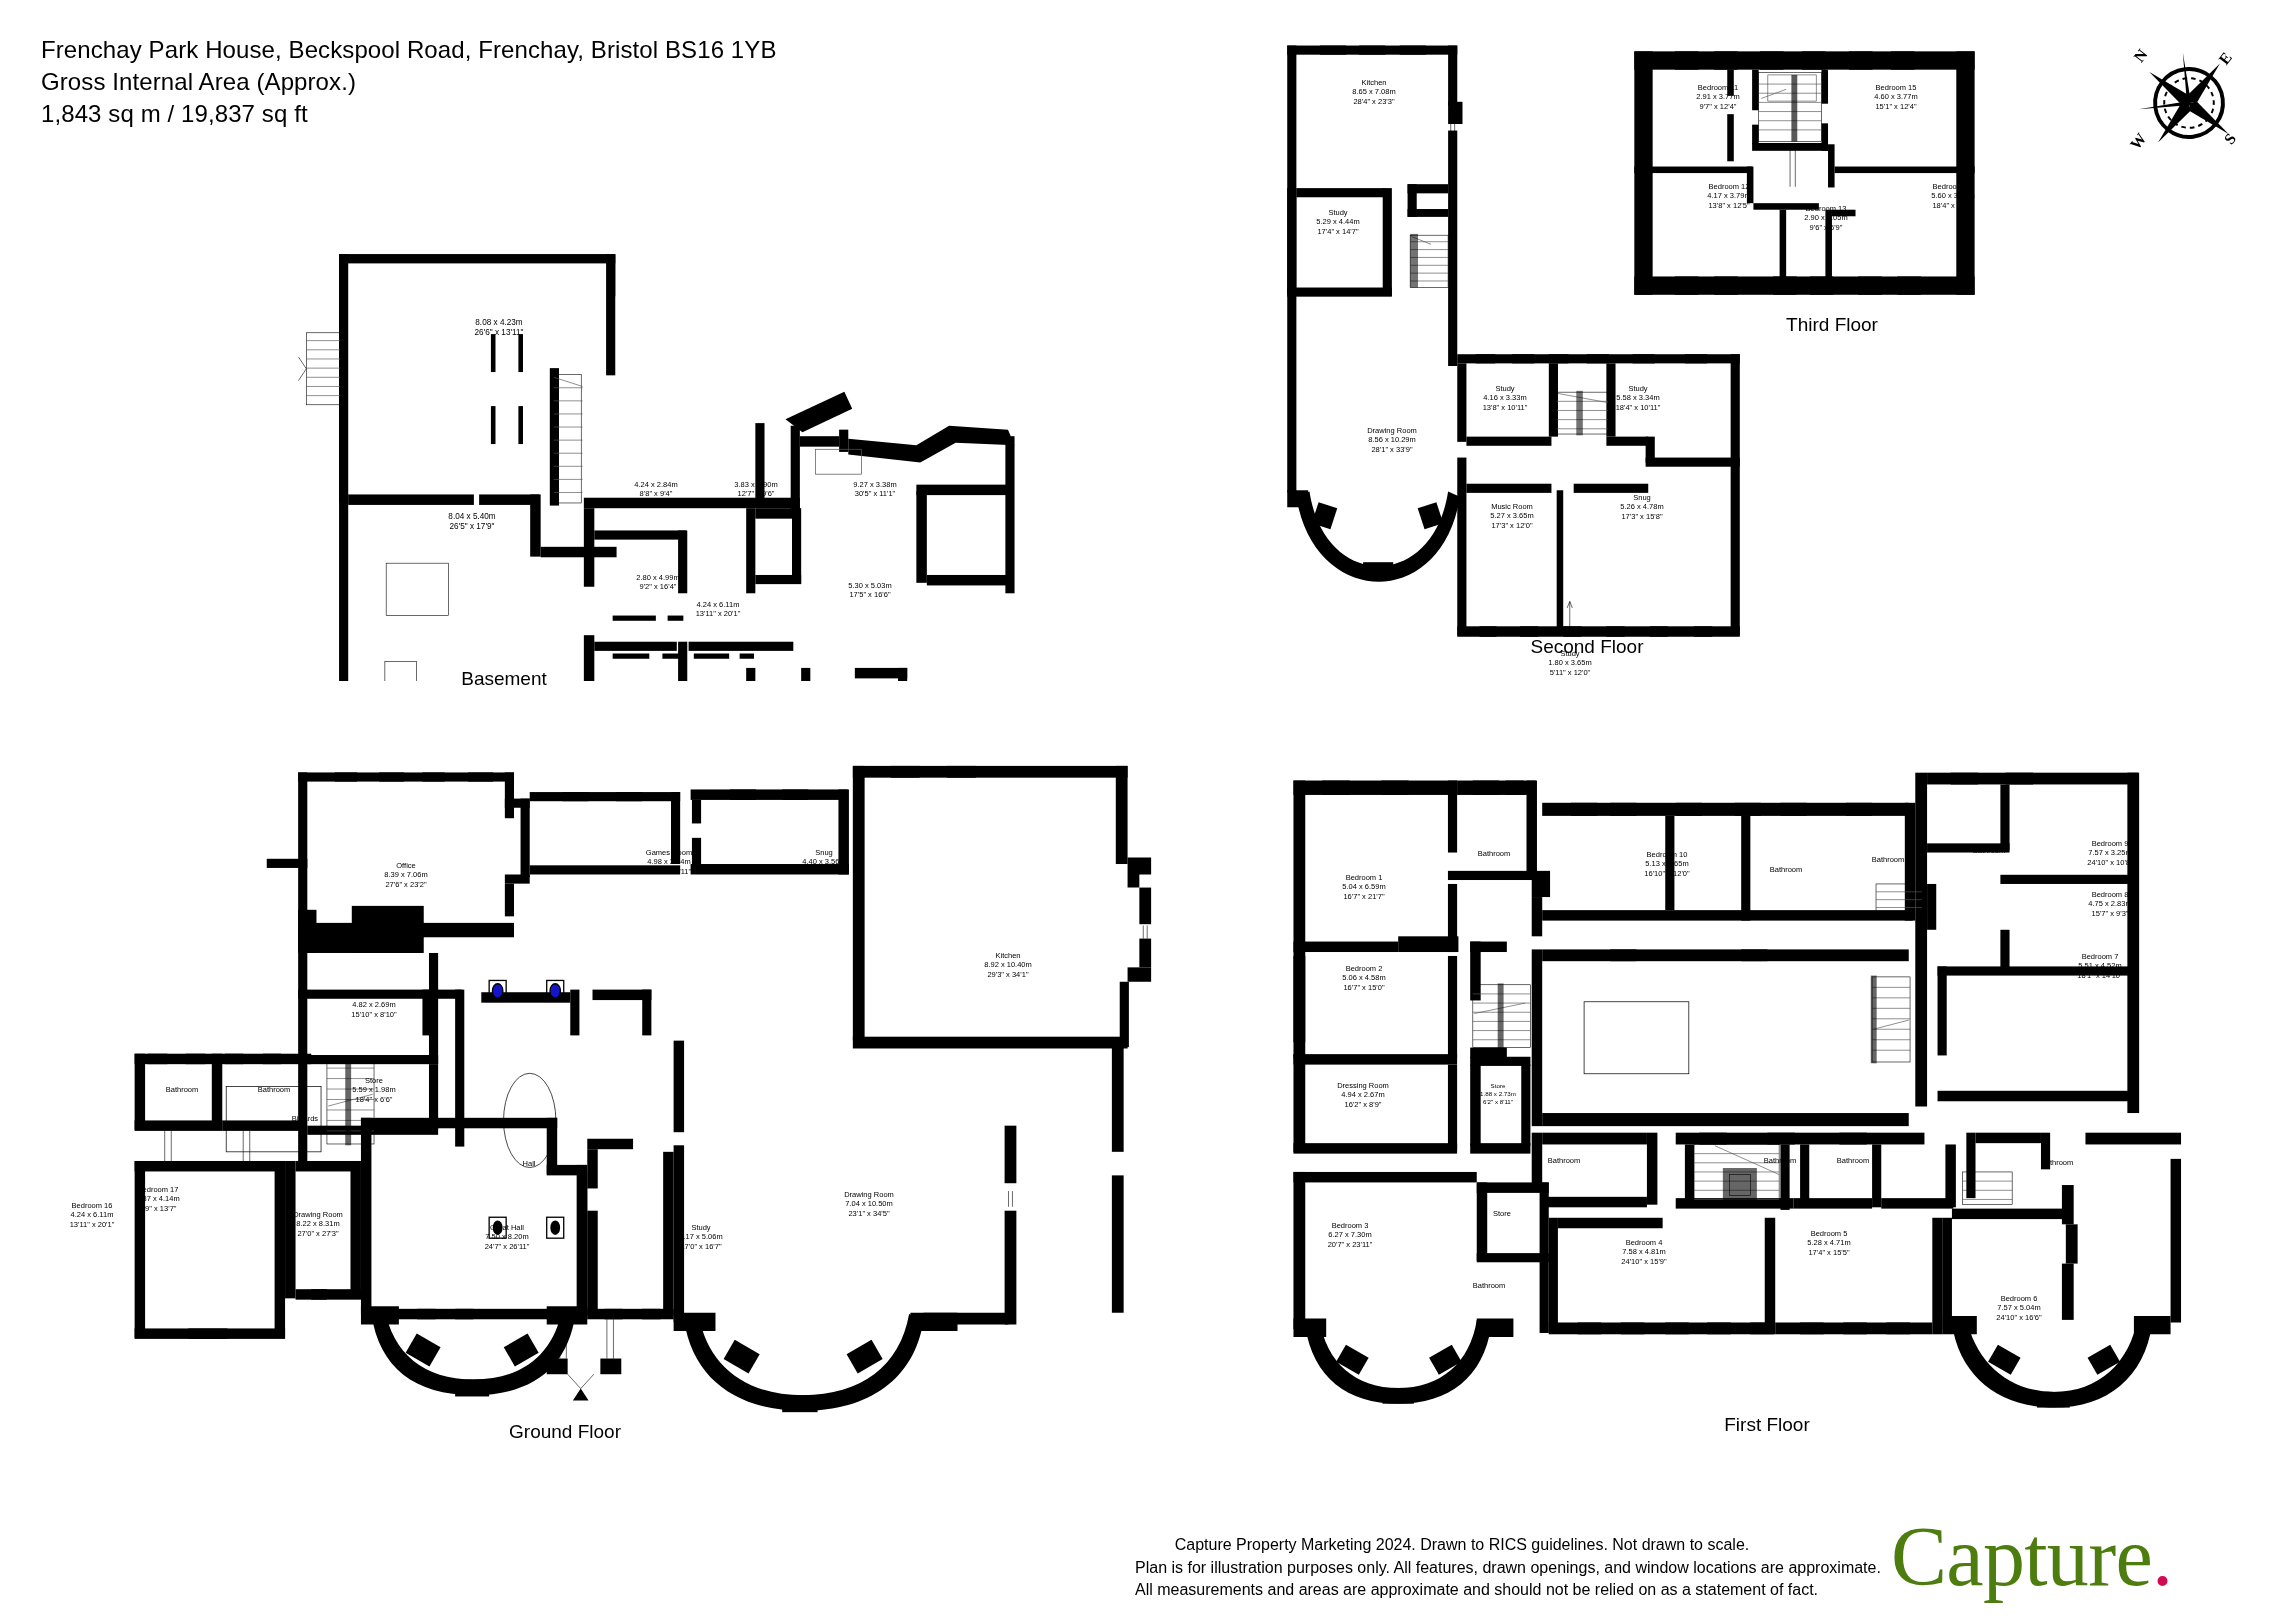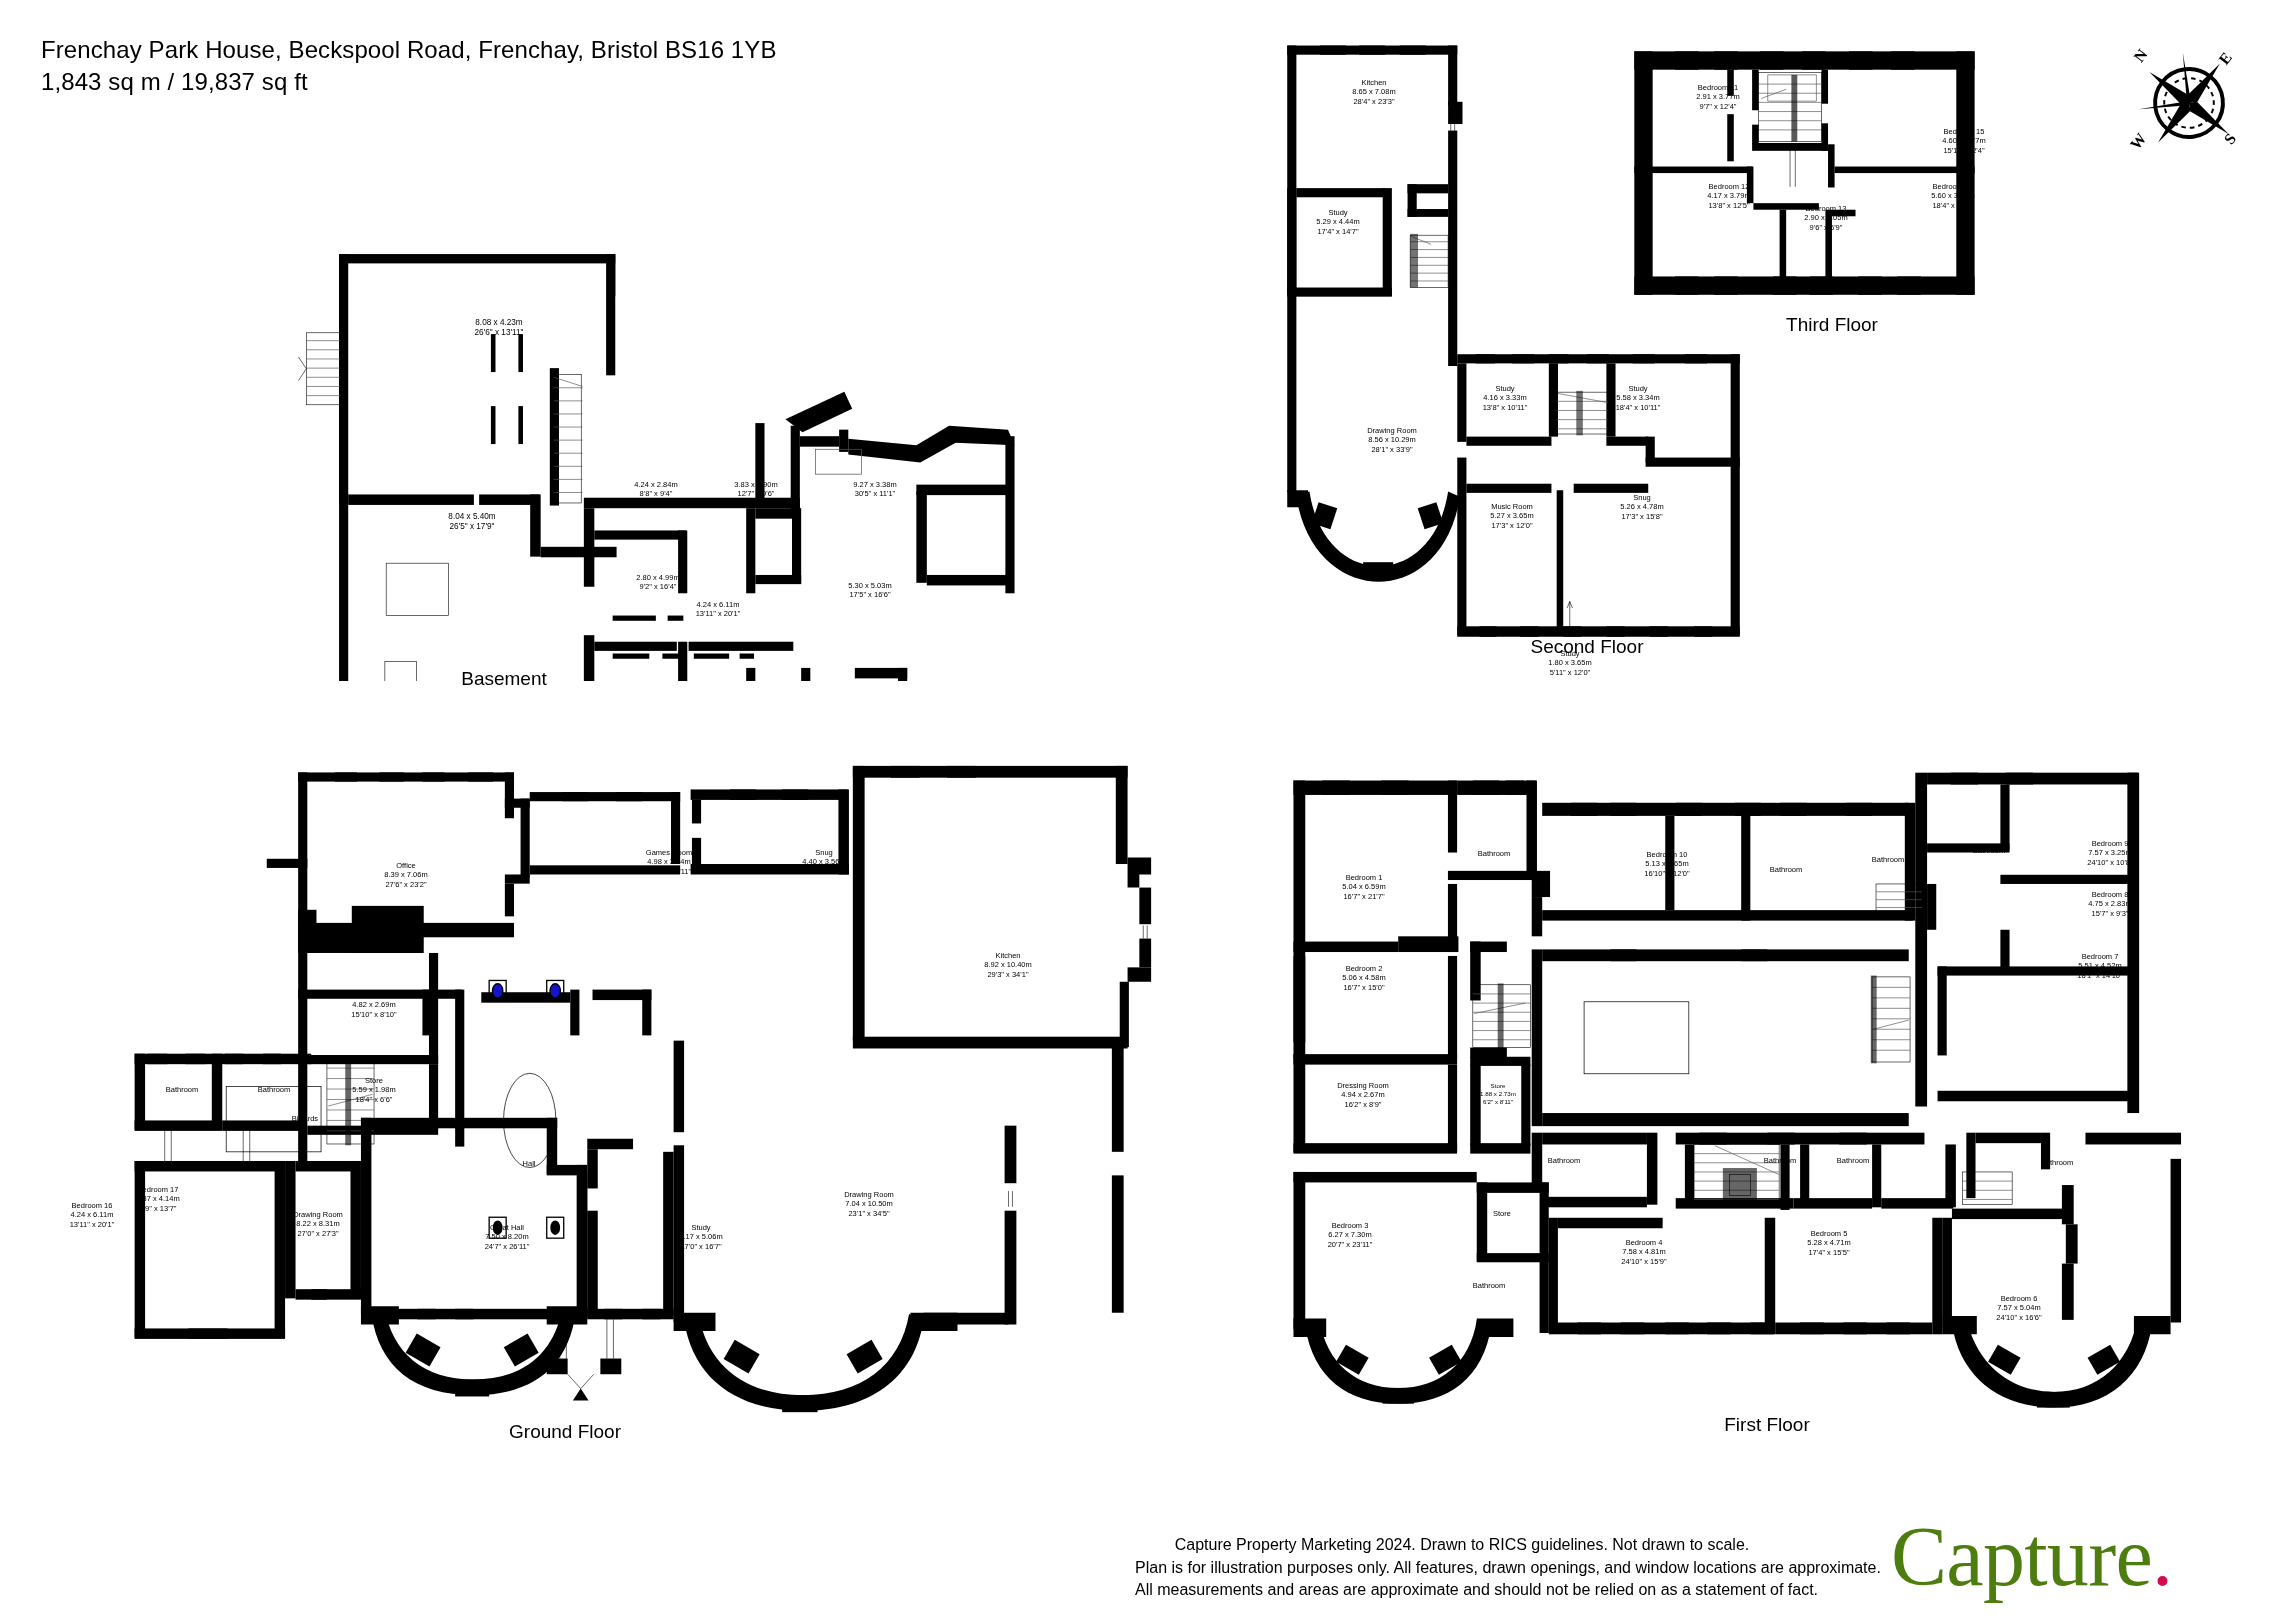--- a/index.html
+++ b/index.html
@@ -44,20 +44,21 @@
   #logo .word{font-family:"Liberation Serif","DejaVu Serif",serif;
               font-size:84px;line-height:1;letter-spacing:-0.7px;}
   #logo .dot{font-family:"Liberation Serif","DejaVu Serif",serif;
              font-size:84px;line-height:1;}
 </style>
 </head>
 <body>
 
 <div id="title-block">
   <div>Frenchay Park House, Beckspool Road, Frenchay, Bristol BS16 1YB</div>
+  <div>Gross Internal Area (Approx.)</div>
   <div>1,843 sq m / 19,837 sq ft</div>
 </div>
 
 <div id="compass">
   <svg viewBox="0 0 190 190" width="124" height="124">
     <g transform="rotate(38 95 95)">
       <circle cx="95" cy="95" r="52" fill="none" stroke="#000" stroke-width="6"></circle>
       <circle cx="95" cy="95" r="38" fill="none" stroke="#000" stroke-width="3" stroke-dasharray="7 6"></circle>
       <path d="M95 18 L104 86 L95 95 L86 86 Z" fill="#000"></path>
       <path d="M95 172 L104 104 L95 95 L86 104 Z" fill="#000"></path>
@@ -457,21 +458,21 @@
     <path class="thin" d="M266 148 V215 M274 148 V215"></path>
   </svg>
   <div class="floor-caption" style="left:216px;top:268px;">Third Floor</div>
 </div>
 
 <div class="rl s11" style="left:1718px;top:97px;">
   <span class="n">Bedroom 11</span>
   <span class="n">2.91 x 3.77m</span>
   <span class="d">9'7" x 12'4"</span>
   </div>
-<div class="rl s11" style="left:1964px;top:97px;margin-top:44px;">
+<div class="rl s11" style="left:1896px;top:97px;">
   <span class="n">Bedroom 15</span>
   <span class="n">4.60 x 3.77m</span>
   <span class="d">15'1" x 12'4"</span>
   </div>
 <div class="rl s11" style="left:1729px;top:196px;">
   <span class="n">Bedroom 12</span>
   <span class="n">4.17 x 3.79m</span>
   <span class="d">13'8" x 12'5"</span>
   </div>
 <div class="rl s11" style="left:1826px;top:218px;">

